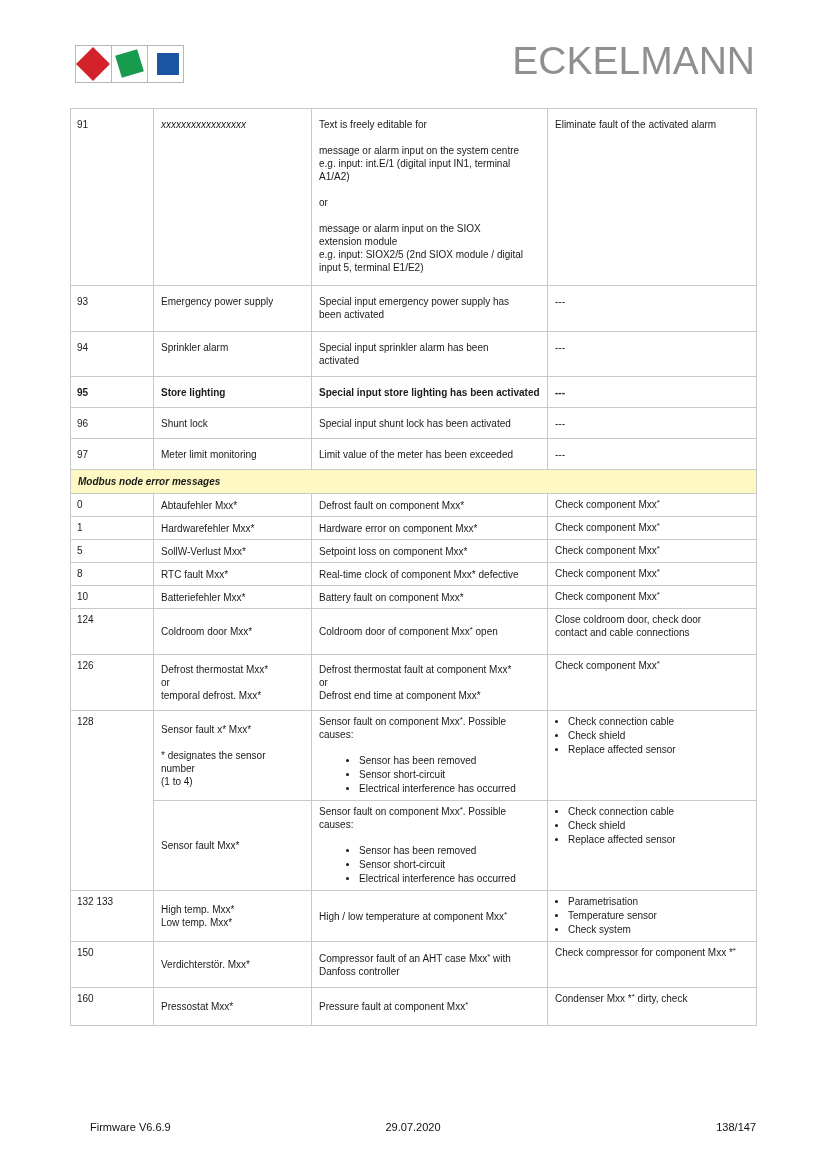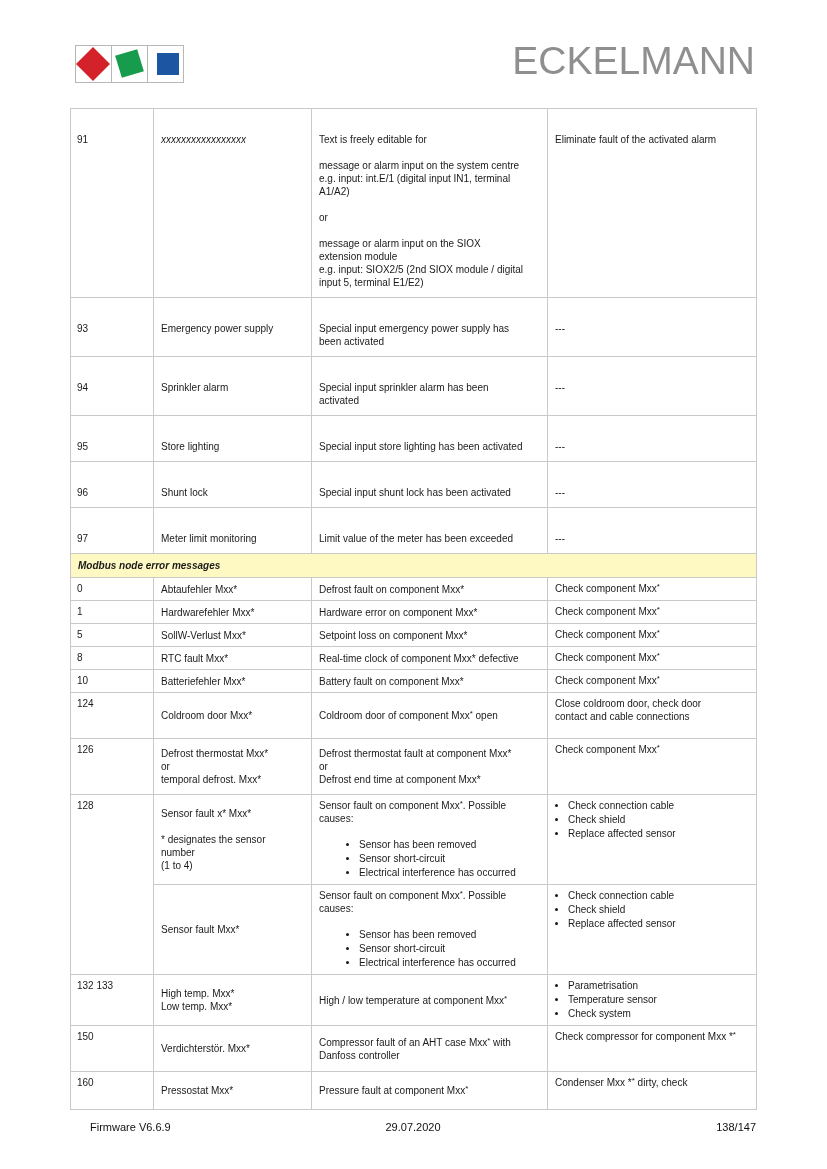--- a/index.html
+++ b/index.html
@@ -15,21 +15,21 @@
   .shape-blue{width:22px;height:22px;left:9px;top:7px;}
 
   .wordmark{position:absolute;top:42px;right:72px;font-size:39px;line-height:38px;
             color:#8f8f8f;letter-spacing:0px;font-weight:normal;}
 
   
   table.err{position:absolute;left:70px;top:108px;width:686px;border-collapse:collapse;table-layout:fixed;}
   table.err td{border:1px solid #c9c9c9;font-size:10px;line-height:13px;vertical-align:top;
                padding:4px 7px;word-wrap:break-word;}
   table.err .c1{padding-left:6px;}
-  tr.sa td{padding-top:24px;padding-bottom:8px;}
+  tr.sa td{padding-top:9px;padding-bottom:8px;}
   tr.sb .c2, tr.sb .c3{vertical-align:middle;}
   tr.sect td{background:#fef9c3;font-weight:bold;font-style:italic;padding:5px 7px;vertical-align:middle;}
   .blk + .blk{margin-top:13px;}
   ul.blk{margin:0;padding-left:40px;list-style:disc;}
   .c4 ul.blk{padding-left:13px;}
   ul.blk li{margin:0;padding:0 0 1px 0;}
   .it{font-style:italic;}
   sup{font-size:8px;line-height:0;vertical-align:3px;}
 
   
@@ -97,21 +97,21 @@
           <td class="c2">
             <div class="blk">Sprinkler alarm</div>
           </td>
           <td class="c3">
             <div class="blk">Special input sprinkler alarm has been<br>activated</div>
           </td>
           <td class="c4">
             <div class="blk">---</div>
           </td>
         </tr>
-        <tr class="sa" style="height: 31px;">
+        <tr class="sa" style="height: 31px; font-weight: bold;">
           <td class="c1">95</td>
           <td class="c2">
             <div class="blk">Store lighting</div>
           </td>
           <td class="c3">
             <div class="blk">Special input store lighting has been activated</div>
           </td>
           <td class="c4">
             <div class="blk">---</div>
           </td>

